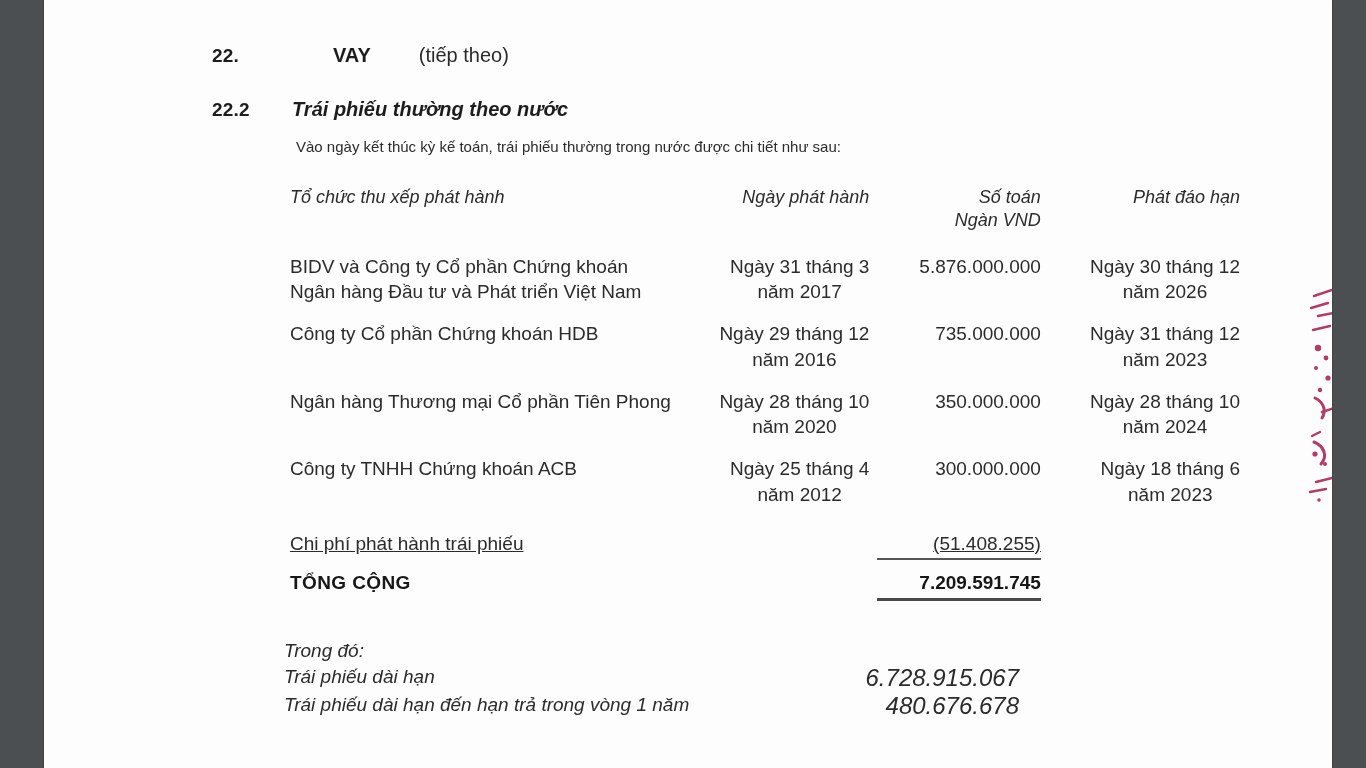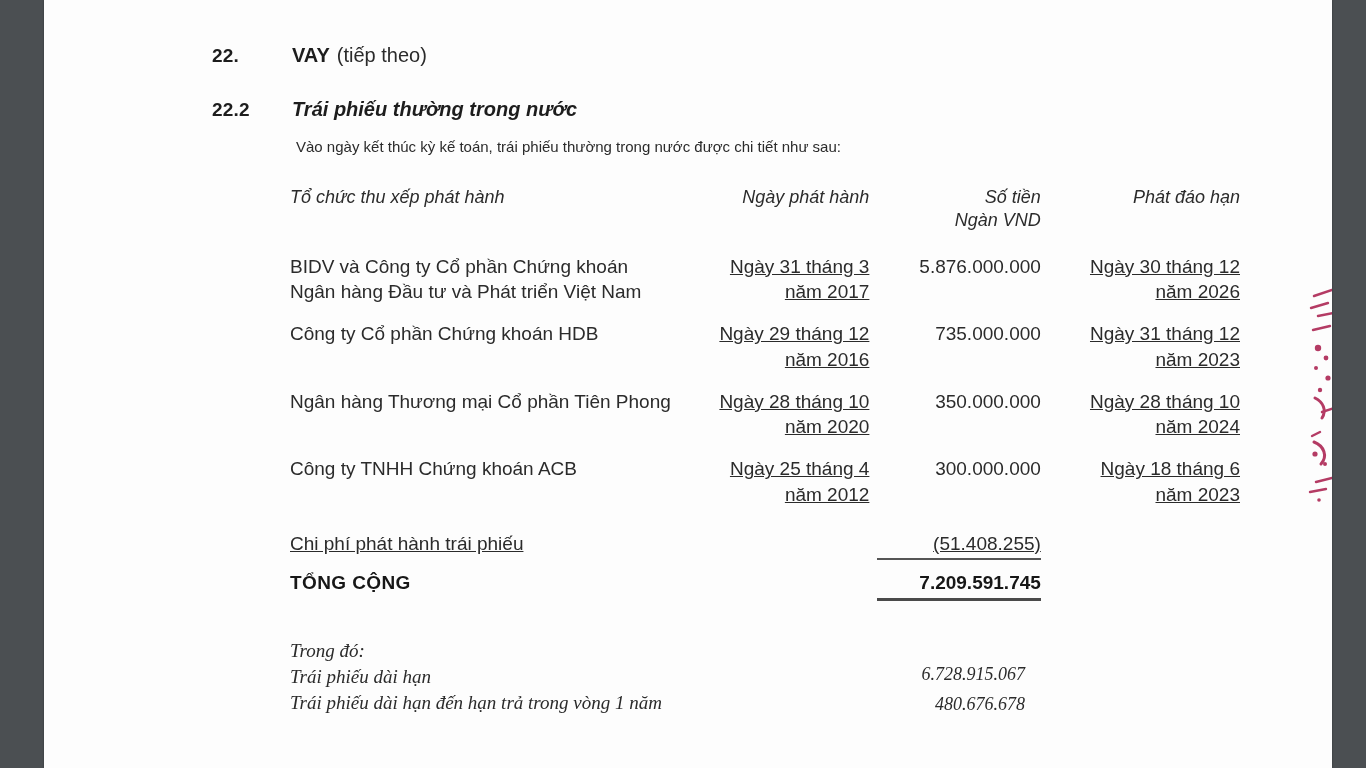--- a/index.html
+++ b/index.html
@@ -29,21 +29,21 @@
   .sec-row { position:absolute; display:flex; align-items:baseline; }
   .sec-num {
     font-weight:bold; font-size:19px; letter-spacing:.2px; color:#1d1d1d;
   }
   .sec-title-main { font-weight:bold; font-size:20px; color:#1d1d1d; }
   .sec-title-sub  { font-size:20px; color:#2b2b2b; }
   .sec-title-italic {
     font-weight:bold; font-style:italic; font-size:20px; color:#1d1d1d;
   }
 
-  #row-22   { left:168px; top:44px; }
+  #row-22   { left:168px; top:44px;gap:41px; }
   #row-22   .sec-num { width:80px; }
   #row-222  { left:168px; top:98px; }
   #row-222  .sec-num { width:80px; }
 
   .intro {
     position:absolute; left:252px; top:138px;
     font-size:15px; color:#2b2b2b; white-space:nowrap;
   }
 
   
@@ -67,48 +67,48 @@
 
   .drow td {
     font-size:19px; color:#2b2b2b; line-height:1.33;
     padding-top:17px;
   }
   .drow .c-org { text-align:left; padding-right:12px; }
   .drow .c-iss { text-align:right; padding-right:6px; white-space:normal; }
   .drow .c-amt { text-align:right; padding-right:4px; white-space:nowrap; }
   .drow .c-mat { text-align:right; white-space:normal; }
 
-  .drow .datewrap { display:inline-block; text-align:right;text-decoration:underline; }
+  .drow .datewrap { display:inline-block; text-align:center; }
 
   
   .cost td  { font-size:19px; color:#2b2b2b; padding-top:26px;text-decoration:underline; }
   .cost .c-amt { text-align:right; padding-right:4px; }
 
   .rule {
     height:2px; background:#555; margin-top:3px; margin-left:2px;
   }
   .rule-thick { height:3px; background:#4a4a4a; margin-top:4px; margin-left:2px; }
 
   .total td { padding-top:12px; }
   .total .lbl { font-weight:bold; font-size:19px; letter-spacing:.4px; color:#171717; }
   .total .c-amt { text-align:right; padding-right:4px; font-weight:bold; font-size:19px; color:#171717; }
 
   
-  .breakdown { position:absolute; left:246px; top:640px; width:950px;font-family:Liberation Serif, serif; }
+  .breakdown { position:absolute; left:240px; top:640px; width:950px; }
   .breakdown .bd-title {
     font-style:italic; font-size:19px; color:#2b2b2b; margin-bottom:2px;
   }
   .bd-table { width:950px; border-collapse:collapse; table-layout:fixed; }
   .bd-table td { vertical-align:top; padding:0; }
   .bd-lbl {
     font-style:italic; font-size:19px; color:#2b2b2b;
     padding-left:36px; line-height:1.35;margin-left:22px;
   }
   .bd-val {
-    font-style:italic; font-size:18px; color:#2b2b2b;
+    font-style:italic; font-size:24px; color:#2b2b2b;
     text-align:right; padding-right:4px; white-space:nowrap;
   }
   .bd-val.low { vertical-align:bottom; }
 
   
   .stamp {
     position:absolute; left:1262px; top:286px;
     width:30px; height:220px;
     color:#a81a4a; opacity:.85;
     pointer-events:none;
@@ -126,39 +126,39 @@
   <div class="page">
 
     <div class="sec-row" id="row-22">
       <span class="sec-num">22.</span>
       <span class="sec-title-main">VAY</span>
       <span class="sec-title-sub" style="margin-left:7px;">(tiếp theo)</span>
     </div>
 
     <div class="sec-row" id="row-222">
       <span class="sec-num">22.2</span>
-      <span class="sec-title-italic">Trái phiếu thường trong nước</span>
+      <span class="sec-title-italic">Trái phiếu thường theo nước</span>
     </div>
 
     <div class="intro">Vào ngày kết thúc kỳ kế toán, trái phiếu thường trong nước được chi tiết như sau:</div>
 
     <div class="tbl">
       <table>
         <colgroup>
           <col class="c-org">
             <col class="c-iss">
             <col class="c-amt">
             <col class="c-mat">
         </colgroup>
         <tbody>
           <tr class="hdr">
             <td class="c-org">Tổ chức thu xếp phát hành</td>
             <td class="c-iss">Ngày phát hành</td>
             <td class="c-amt">
-              <div>Số tiền</div>
+              <div>Số toán</div>
               <div>Ngàn VND</div>
             </td>
             <td class="c-mat">Phát đáo hạn</td>
           </tr>
 
           <tr class="drow">
             <td class="c-org">BIDV và Công ty Cổ phần Chứng khoán Ngân hàng Đầu tư và Phát triển Việt Nam</td>
             <td class="c-iss">
               <span class="datewrap">
                 <span>Ngày 31 tháng 3</span><br>

